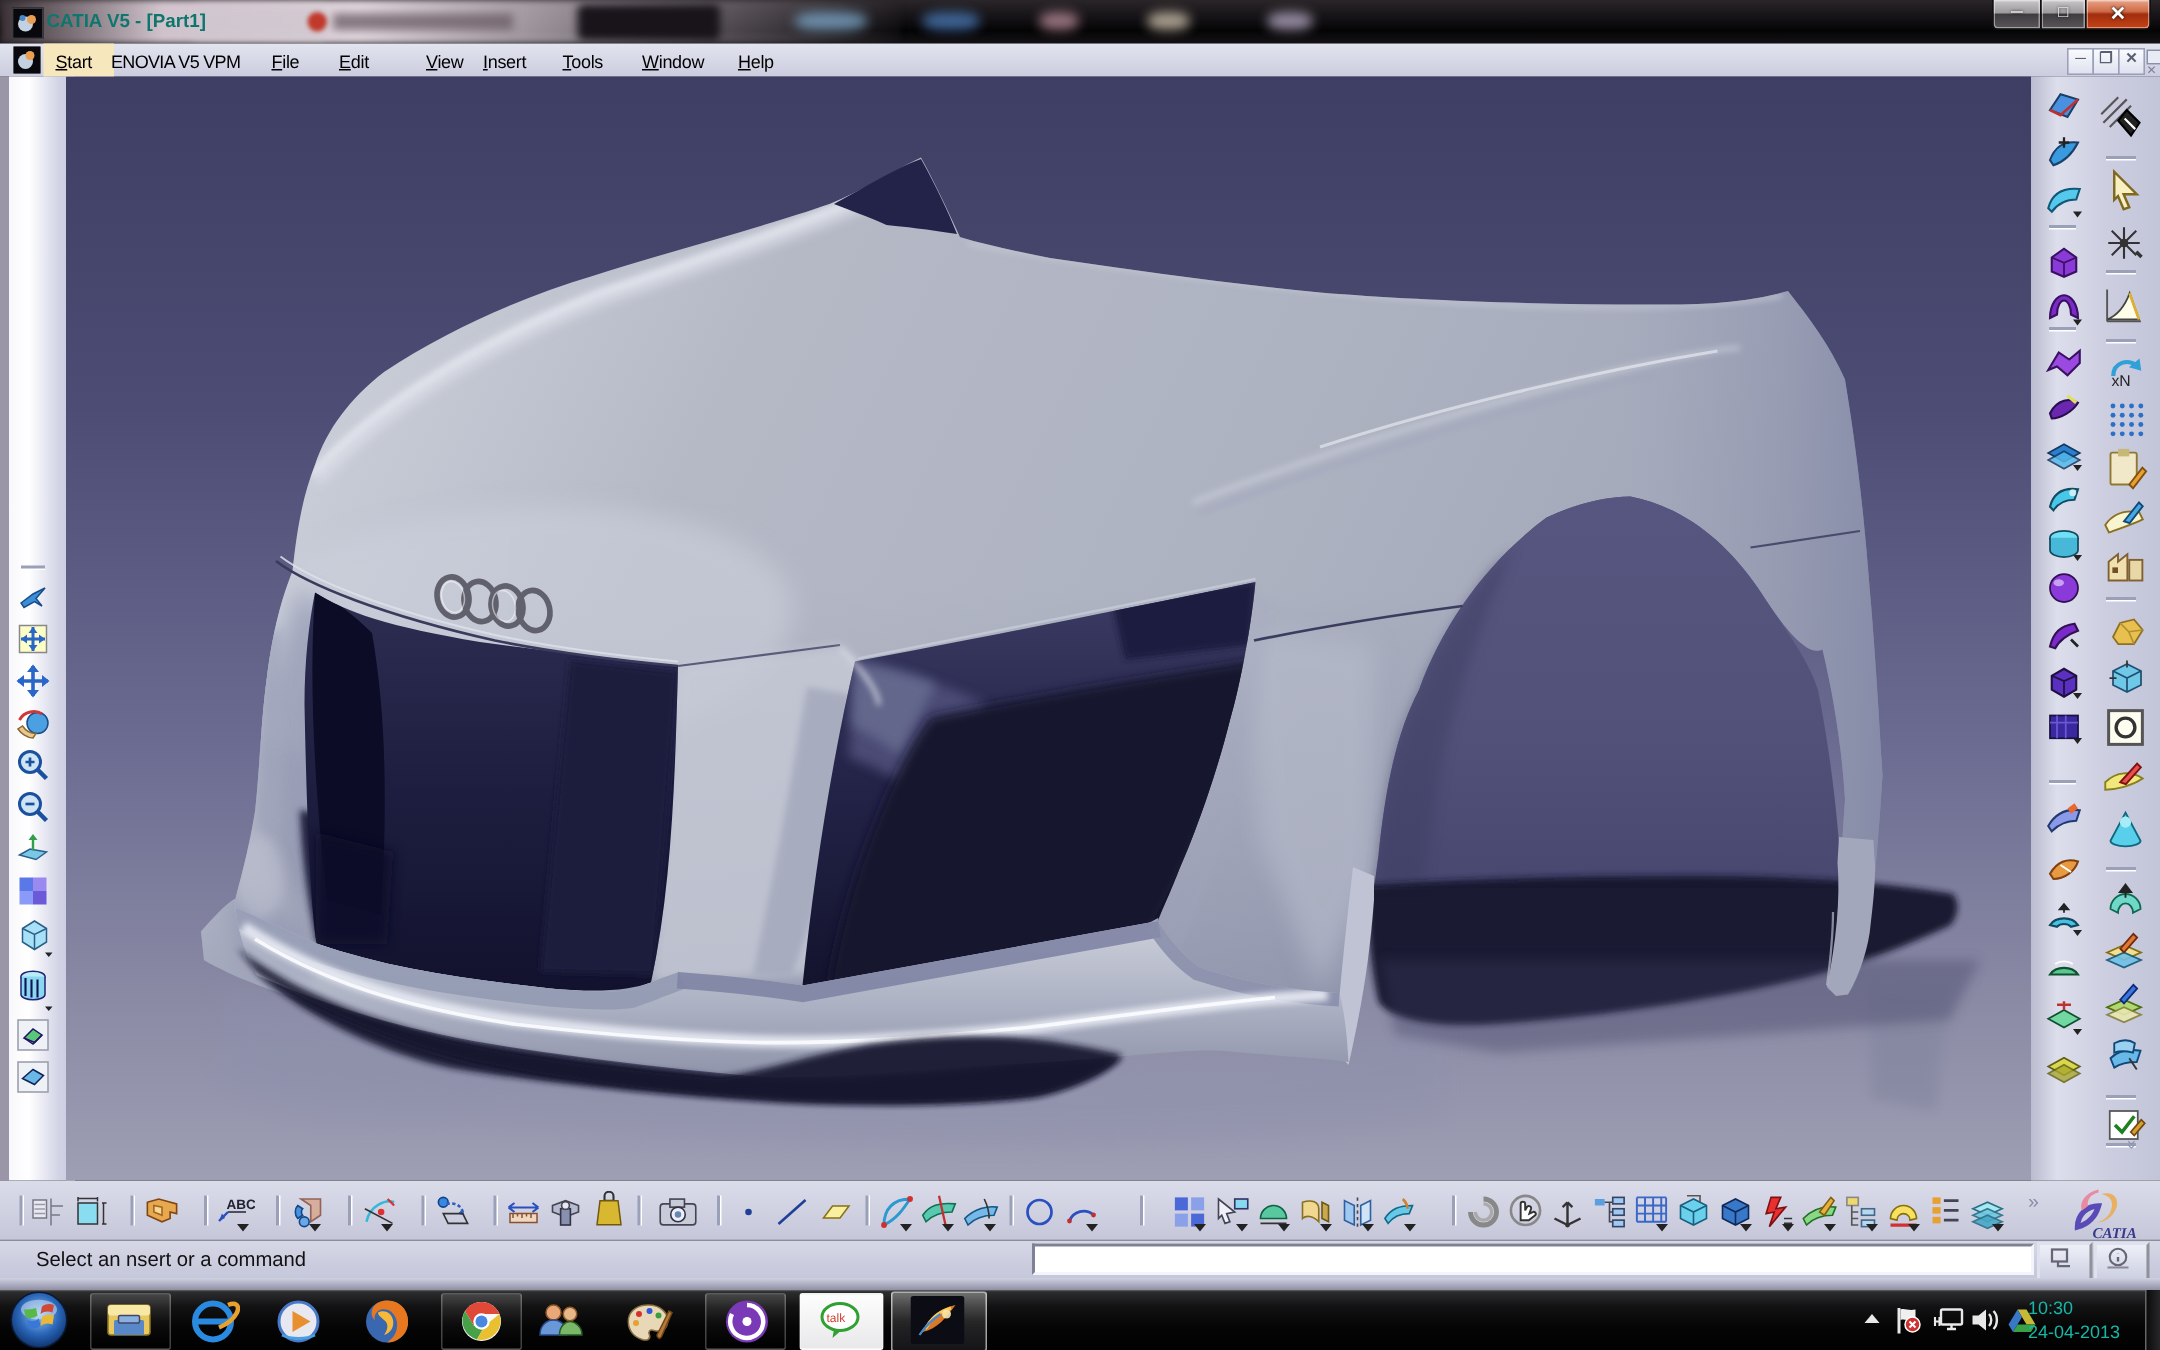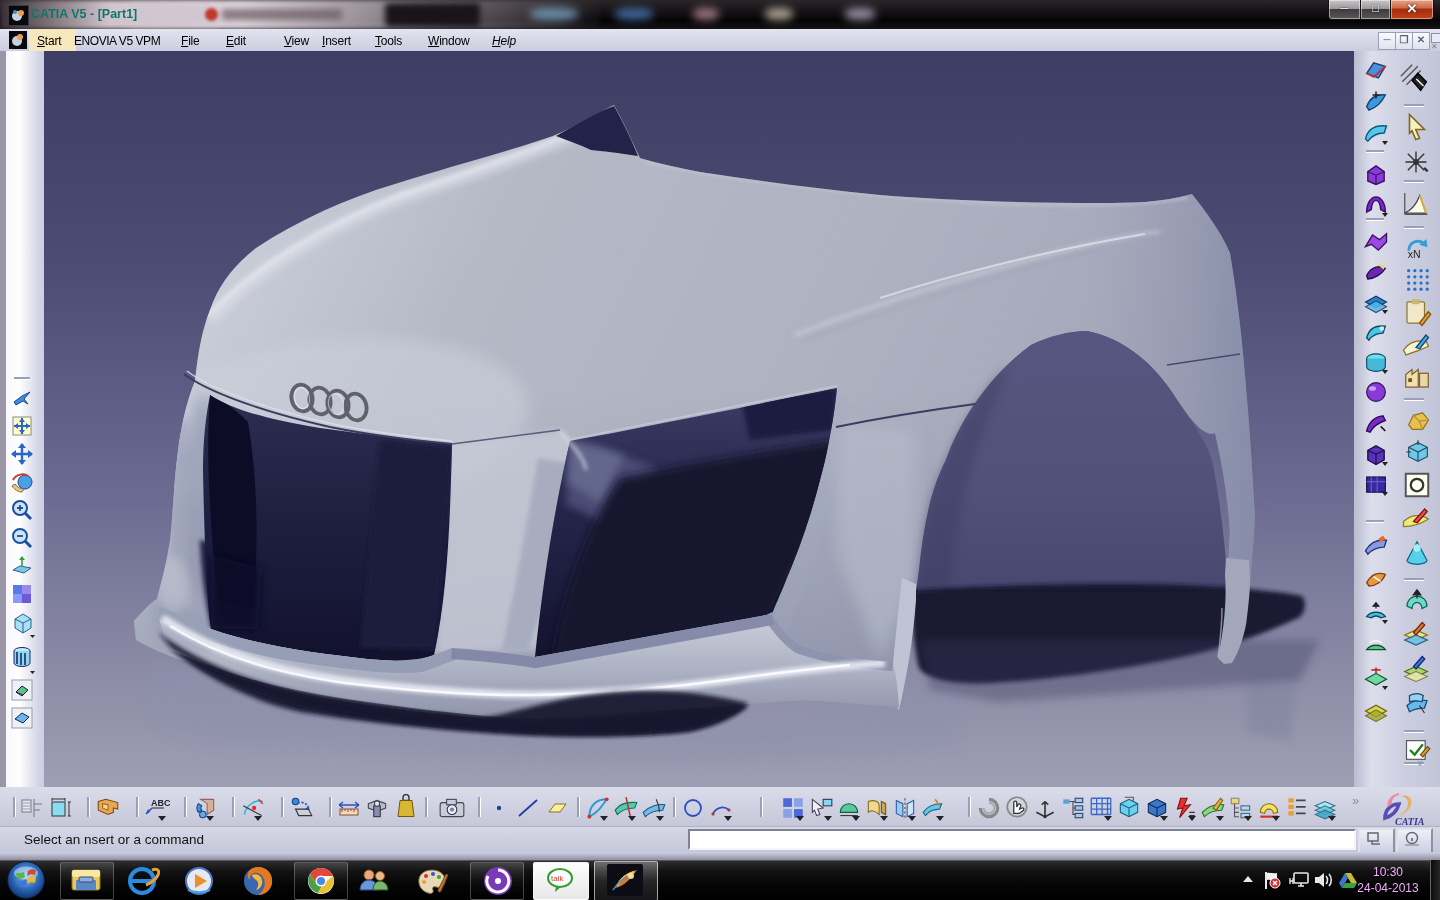--- a/index.html
+++ b/index.html
@@ -35,21 +35,21 @@
 
 #bottombar{left:0;top:787px;width:1440px;height:39px;background:linear-gradient(#dadcea,#c6c8da);}
 #statusbar{left:0;top:826px;width:1440px;height:26px;background:linear-gradient(#d6d8e6,#c4c6da);border-top:1px solid #aeb0c4;}
 #statustext{left:24px;top:832px;font-size:13.5px;color:#111;}
 #statusinput{left:688px;top:829px;width:664px;height:17px;background:#fff;border-top:2px solid #7f8296;border-left:2px solid #7f8296;border-bottom:2px solid #f4f5fa;border-right:2px solid #f4f5fa;}
 .stbtn{top:828px;width:33px;height:22px;background:linear-gradient(#eef0f8,#cdd0e2);border:2px outset #dfe2ee;}
 #winbottom{left:0;top:852px;width:1440px;height:8px;background:linear-gradient(#cfd1e1,#8f8fa5);}
 
 #taskbar{left:0;top:860px;width:1440px;height:40px;background:linear-gradient(#2e2e30,#121213 25%,#050506 60%,#000);border-top:1px solid #555;}
 .tbframe{border:1px solid rgba(255,255,255,.25);border-radius:2px;background:linear-gradient(rgba(255,255,255,.14),rgba(255,255,255,.03) 50%,rgba(0,0,0,.1));}
-#clock{left:1352px;top:864px;width:72px;color:#f0abfc;font-size:12px;text-align:center;line-height:16px;}
+#clock{left:1352px;top:864px;width:72px;color:#14b8a6;font-size:12px;line-height:16px;}
 #showdesk{left:1430px;top:860px;width:10px;height:40px;background:linear-gradient(90deg,#0c0c0d,#2a2a2c);border-left:1px solid #666;}
 u{text-decoration:underline;}
 </style></head>
 <body>
 <div id="root">
 
   <div class="abs" id="titlebar">
     <div class="abs" id="tb-blur-l"></div>
     <div class="abs" id="tb-blob1"></div>
     <div class="abs" id="tb-red"></div>
@@ -90,21 +90,21 @@
       </svg>
   </div>
   <div class="abs menu" style="left:37px;"><u>S</u>tart</div>
   <div class="abs menu" style="left:74px;letter-spacing:-0.45px;">ENOVIA V5 VPM</div>
   <div class="abs menu" style="left:181px;"><u>F</u>ile</div>
   <div class="abs menu" style="left:226px;"><u>E</u>dit</div>
   <div class="abs menu" style="left:272px;margin-left:12px;"><u>V</u>iew</div>
   <div class="abs menu" style="left:322px;"><u>I</u>nsert</div>
   <div class="abs menu" style="left:375px;"><u>T</u>ools</div>
   <div class="abs menu" style="left:428px;"><u>W</u>indow</div>
-  <div class="abs menu" style="left:492px;font-style:italic;"><u>H</u>elp</div>
+  <div class="abs menu" style="left:492px;"><u>H</u>elp</div>
   <div class="abs mdibtn" style="left:1378px;">─</div>
   <div class="abs mdibtn" style="left:1395px;">❐</div>
   <div class="abs mdibtn" style="left:1412px;">✕</div>
   <div class="abs" style="left:1431px;top:33px;width:8px;height:8px;border:1px solid #8a90a8;background:#e8eaf4;"></div>
   <div class="abs" style="left:1431px;top:42px;color:#7a8098;font-size:8px;">✕</div>
 
   <div class="abs" id="leftbar"></div>
 
   <div class="abs" style="left:14px;top:377px;width:16px;height:2px;background:#9aa0b8;box-shadow:0 1px 0 #fff;"></div>
   <svg class="abs" style="left:10px;top:386px" width="24" height="24">

